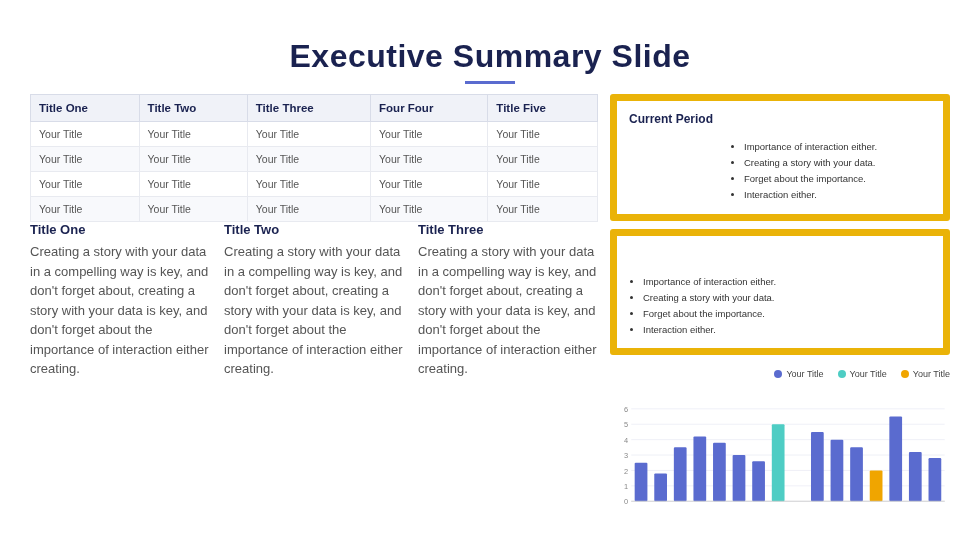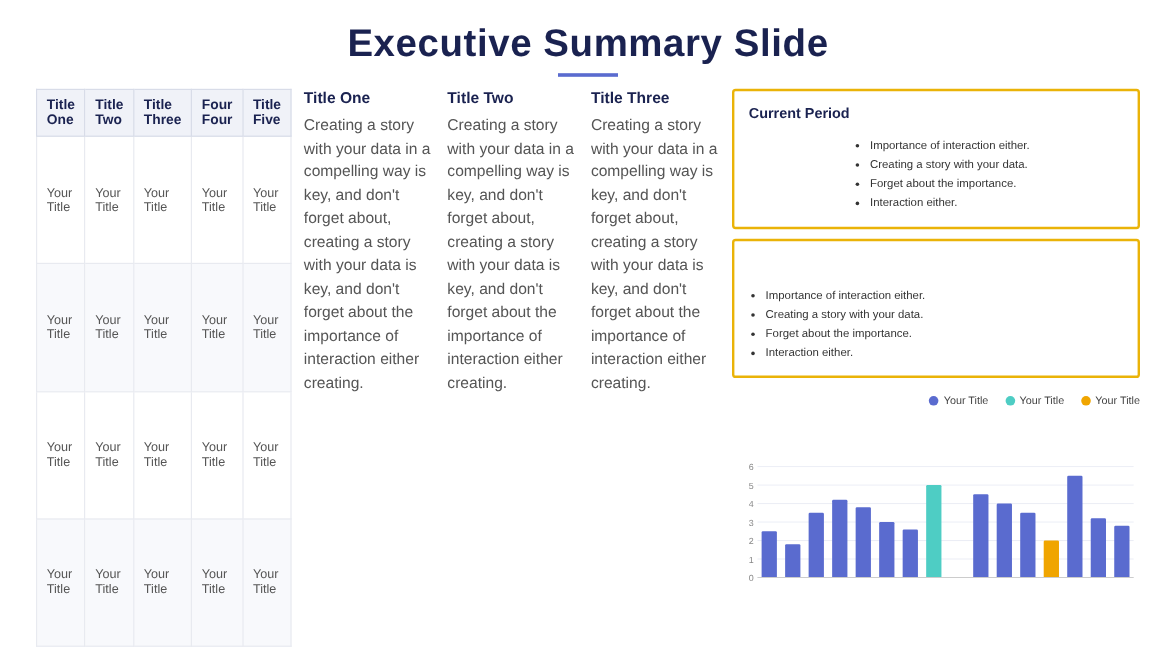--- a/index.html
+++ b/index.html
@@ -16,20 +16,21 @@
       height: 551px;
       display: flex;
       flex-direction: column;
       padding: 18px 30px 12px 30px;
     }
 
     
     .header {
       text-align: center;
       margin-bottom: 10px;
+      margin-top: 20px;
     }
     .header h1 {
       font-size: 32px;
       font-weight: 900;
       color: #1a2250;
       letter-spacing: 0.5px;
     }
     .header p {
       font-size: 13px;
       color: #555;
@@ -46,23 +47,22 @@
     .main-content {
       display: flex;
       gap: 12px;
       flex: 1;
       min-height: 0;
     }
 
     
     .left-section {
       display: flex;
-      flex-direction: row;
+      flex-direction: column;
       flex: 1.1;
-      gap: 10px;
     }
 
     
     .data-table {
       width: 100%;
       border-collapse: collapse;
       font-size: 11px;
     }
     .data-table thead th {
       background: #f0f2f8;
@@ -108,24 +108,24 @@
       display: flex;
       flex-direction: column;
       width: 340px;
       gap: 8px;
     }
 
     
     .info-box {
       display: flex;
       align-items: flex-start;
-      border: 2px solid #eab308;
+      border: 7px solid #eab308;
       border-radius: 3px;
       padding: 10px 12px;
-      gap: 2px;
+      gap: 16px;
       flex: 1;
     }
     .info-box-label {
       font-size: 12px;
       font-weight: 800;
       color: #1a2250;
       min-width: 85px;
       line-height: 1.4;
     }
     .info-box-content ul {

